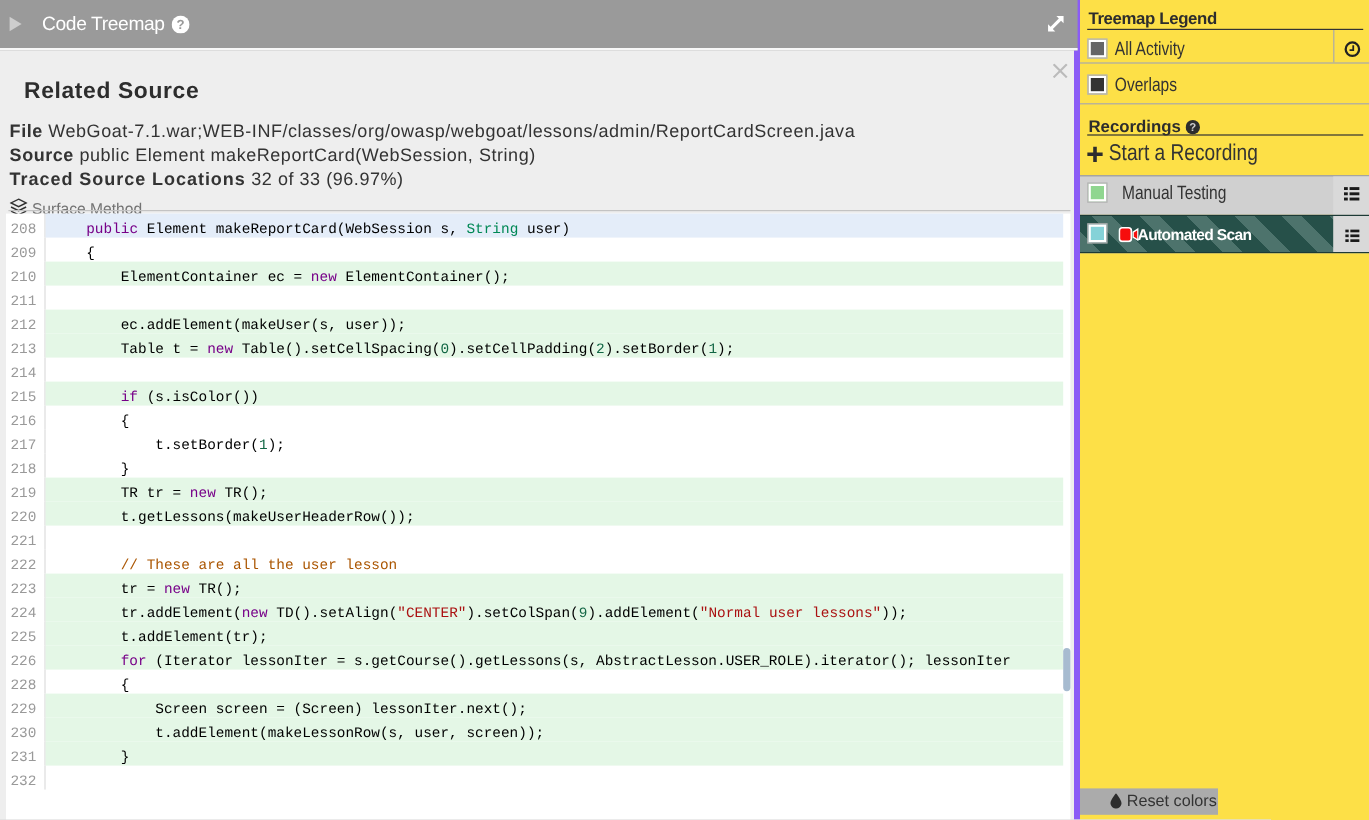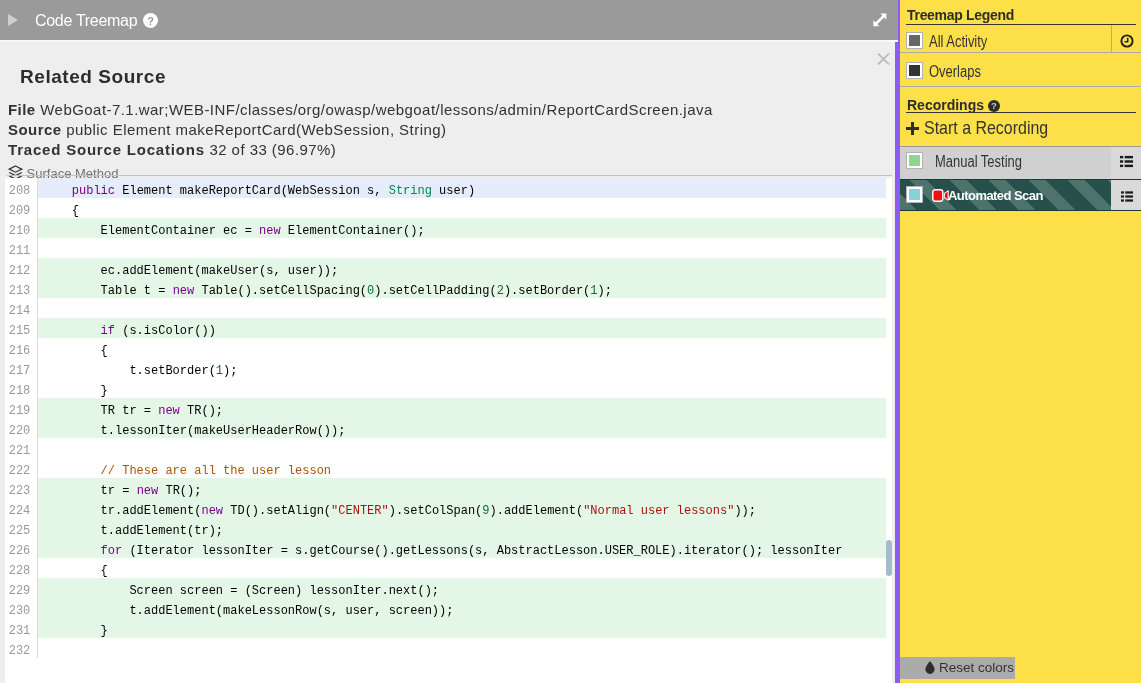--- a/index.html
+++ b/index.html
@@ -93,21 +93,21 @@
       <div class="r"><span class="ln">210</span><span class="cd g">        ElementContainer ec = <span class="k">new</span> ElementContainer();</span></div>
       <div class="r"><span class="ln">211</span><span class="cd "></span></div>
       <div class="r"><span class="ln">212</span><span class="cd g">        ec.addElement(makeUser(s, user));</span></div>
       <div class="r"><span class="ln">213</span><span class="cd g">        Table t = <span class="k">new</span> Table().setCellSpacing(<span class="n">0</span>).setCellPadding(<span class="n">2</span>).setBorder(<span class="n">1</span>);</span></div>
       <div class="r"><span class="ln">214</span><span class="cd "></span></div>
       <div class="r"><span class="ln">215</span><span class="cd g">        <span class="k">if</span> (s.isColor())</span></div>
       <div class="r"><span class="ln">216</span><span class="cd ">        {</span></div>
       <div class="r"><span class="ln">217</span><span class="cd ">            t.setBorder(<span class="n">1</span>);</span></div>
       <div class="r"><span class="ln">218</span><span class="cd ">        }</span></div>
       <div class="r"><span class="ln">219</span><span class="cd g">        TR tr = <span class="k">new</span> TR();</span></div>
-      <div class="r"><span class="ln">220</span><span class="cd g">        t.lessonIter(makeUserHeaderRow());</span></div>
+      <div class="r"><span class="ln">220</span><span class="cd g">        t.getLessons(makeUserHeaderRow());</span></div>
       <div class="r"><span class="ln">221</span><span class="cd "></span></div>
       <div class="r"><span class="ln">222</span><span class="cd ">        <span class="c">// These are all the user lesson</span></span></div>
       <div class="r"><span class="ln">223</span><span class="cd g">        tr = <span class="k">new</span> TR();</span></div>
       <div class="r"><span class="ln">224</span><span class="cd g">        tr.addElement(<span class="k">new</span> TD().setAlign(<span class="s">"CENTER"</span>).setColSpan(<span class="n">9</span>).addElement(<span class="s">"Normal user lessons"</span>));</span></div>
       <div class="r"><span class="ln">225</span><span class="cd g">        t.addElement(tr);</span></div>
       <div class="r"><span class="ln">226</span><span class="cd g">        <span class="k">for</span> (Iterator lessonIter = s.getCourse().getLessons(s, AbstractLesson.USER_ROLE).iterator(); lessonIter</span></div>
       <div class="r"><span class="ln">228</span><span class="cd ">        {</span></div>
       <div class="r"><span class="ln">229</span><span class="cd g">            Screen screen = (Screen) lessonIter.next();</span></div>
       <div class="r"><span class="ln">230</span><span class="cd g">            t.addElement(makeLessonRow(s, user, screen));</span></div>
       <div class="r"><span class="ln">231</span><span class="cd g">        }</span></div>

